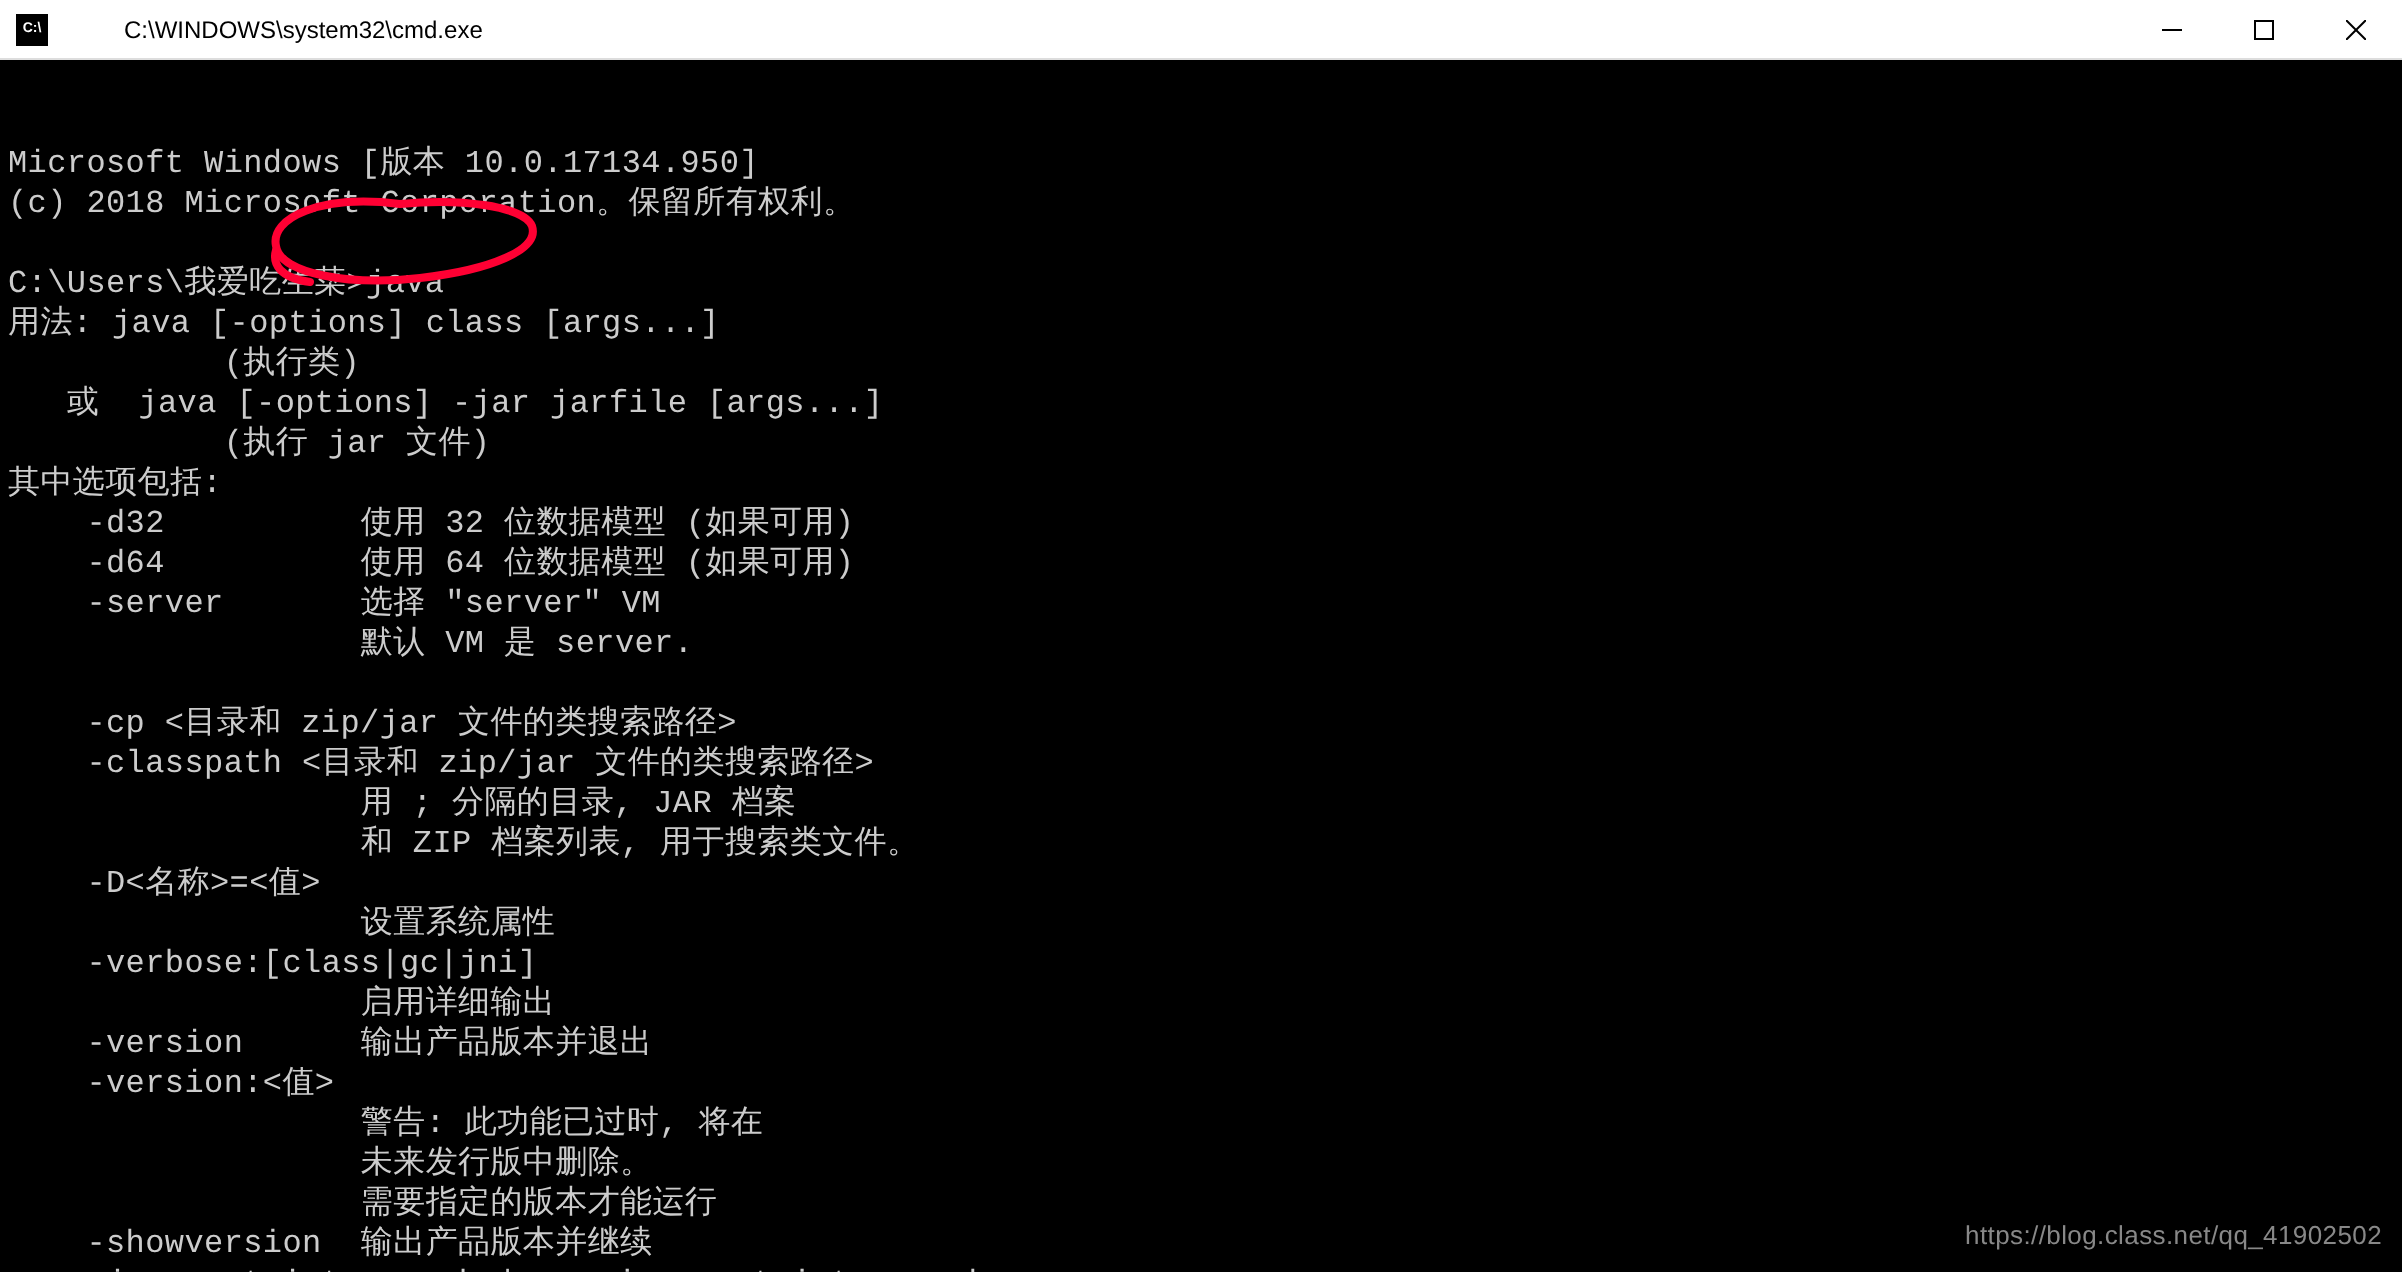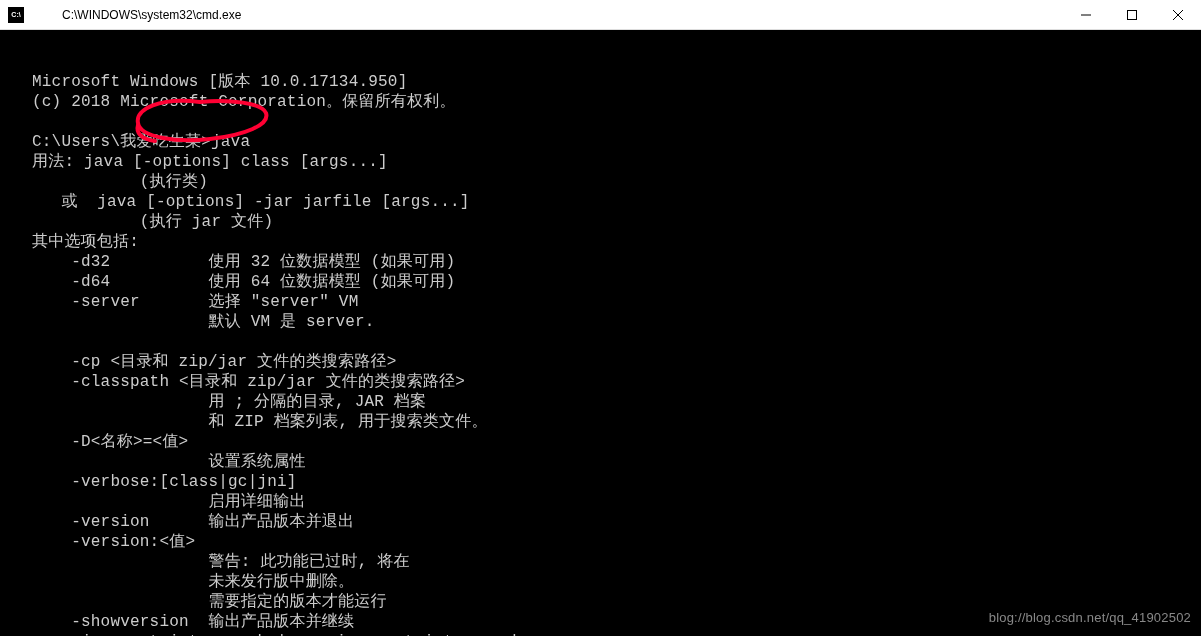--- a/index.html
+++ b/index.html
@@ -69,21 +69,20 @@
       padding: 2px 4px;
       font-size: 16px;
       line-height: 20px;
       letter-spacing: 0.2px;
       white-space: pre;
       position: relative;
       overflow: hidden;
     }
     .terminal-line {
       white-space: pre;
-      margin-left: 28px;
     }
     .annotation {
       position: absolute;
       top: 67px;
       left: 130px;
       width: 145px;
       height: 48px;
       pointer-events: none;
     }
     .watermark {
@@ -122,14 +121,14 @@
     </div>
   </div>
 </div>
 
 <div class="terminal">
   <div id="terminal-content"><div class="terminal-line">Microsoft Windows [版本 10.0.17134.950]</div><div class="terminal-line">(c) 2018 Microsoft Corporation。保留所有权利。</div><div class="terminal-line">&nbsp;</div><div class="terminal-line">C:\Users\我爱吃生菜&gt;java</div><div class="terminal-line">用法: java [-options] class [args...]</div><div class="terminal-line">           (执行类)</div><div class="terminal-line">   或  java [-options] -jar jarfile [args...]</div><div class="terminal-line">           (执行 jar 文件)</div><div class="terminal-line">其中选项包括:</div><div class="terminal-line">    -d32          使用 32 位数据模型 (如果可用)</div><div class="terminal-line">    -d64          使用 64 位数据模型 (如果可用)</div><div class="terminal-line">    -server       选择 "server" VM</div><div class="terminal-line">                  默认 VM 是 server.</div><div class="terminal-line">&nbsp;</div><div class="terminal-line">    -cp &lt;目录和 zip/jar 文件的类搜索路径&gt;</div><div class="terminal-line">    -classpath &lt;目录和 zip/jar 文件的类搜索路径&gt;</div><div class="terminal-line">                  用 ; 分隔的目录, JAR 档案</div><div class="terminal-line">                  和 ZIP 档案列表, 用于搜索类文件。</div><div class="terminal-line">    -D&lt;名称&gt;=&lt;值&gt;</div><div class="terminal-line">                  设置系统属性</div><div class="terminal-line">    -verbose:[class|gc|jni]</div><div class="terminal-line">                  启用详细输出</div><div class="terminal-line">    -version      输出产品版本并退出</div><div class="terminal-line">    -version:&lt;值&gt;</div><div class="terminal-line">                  警告: 此功能已过时, 将在</div><div class="terminal-line">                  未来发行版中删除。</div><div class="terminal-line">                  需要指定的版本才能运行</div><div class="terminal-line">    -showversion  输出产品版本并继续</div><div class="terminal-line">    -jre-restrict-search | -no-jre-restrict-search</div></div>
   <svg class="annotation" viewBox="0 0 145 48">
     <path d="M 70 5 C 30 0, 5 12, 8 26 C 10 40, 45 46, 80 42 C 115 38, 140 28, 136 16 C 132 6, 100 2, 70 5" fill="none" stroke="#ff0033" stroke-width="4" stroke-linecap="round"></path>
     <path d="M 8 28 C 6 35, 10 42, 25 44" fill="none" stroke="#ff0033" stroke-width="4" stroke-linecap="round"></path>
   </svg>
-  <div class="watermark">blog://blog.csdn.net/qq_41902502</div>
+  <div class="watermark">https://blog.class.net/qq_41902502</div>
 </div>
 
 </body></html>

